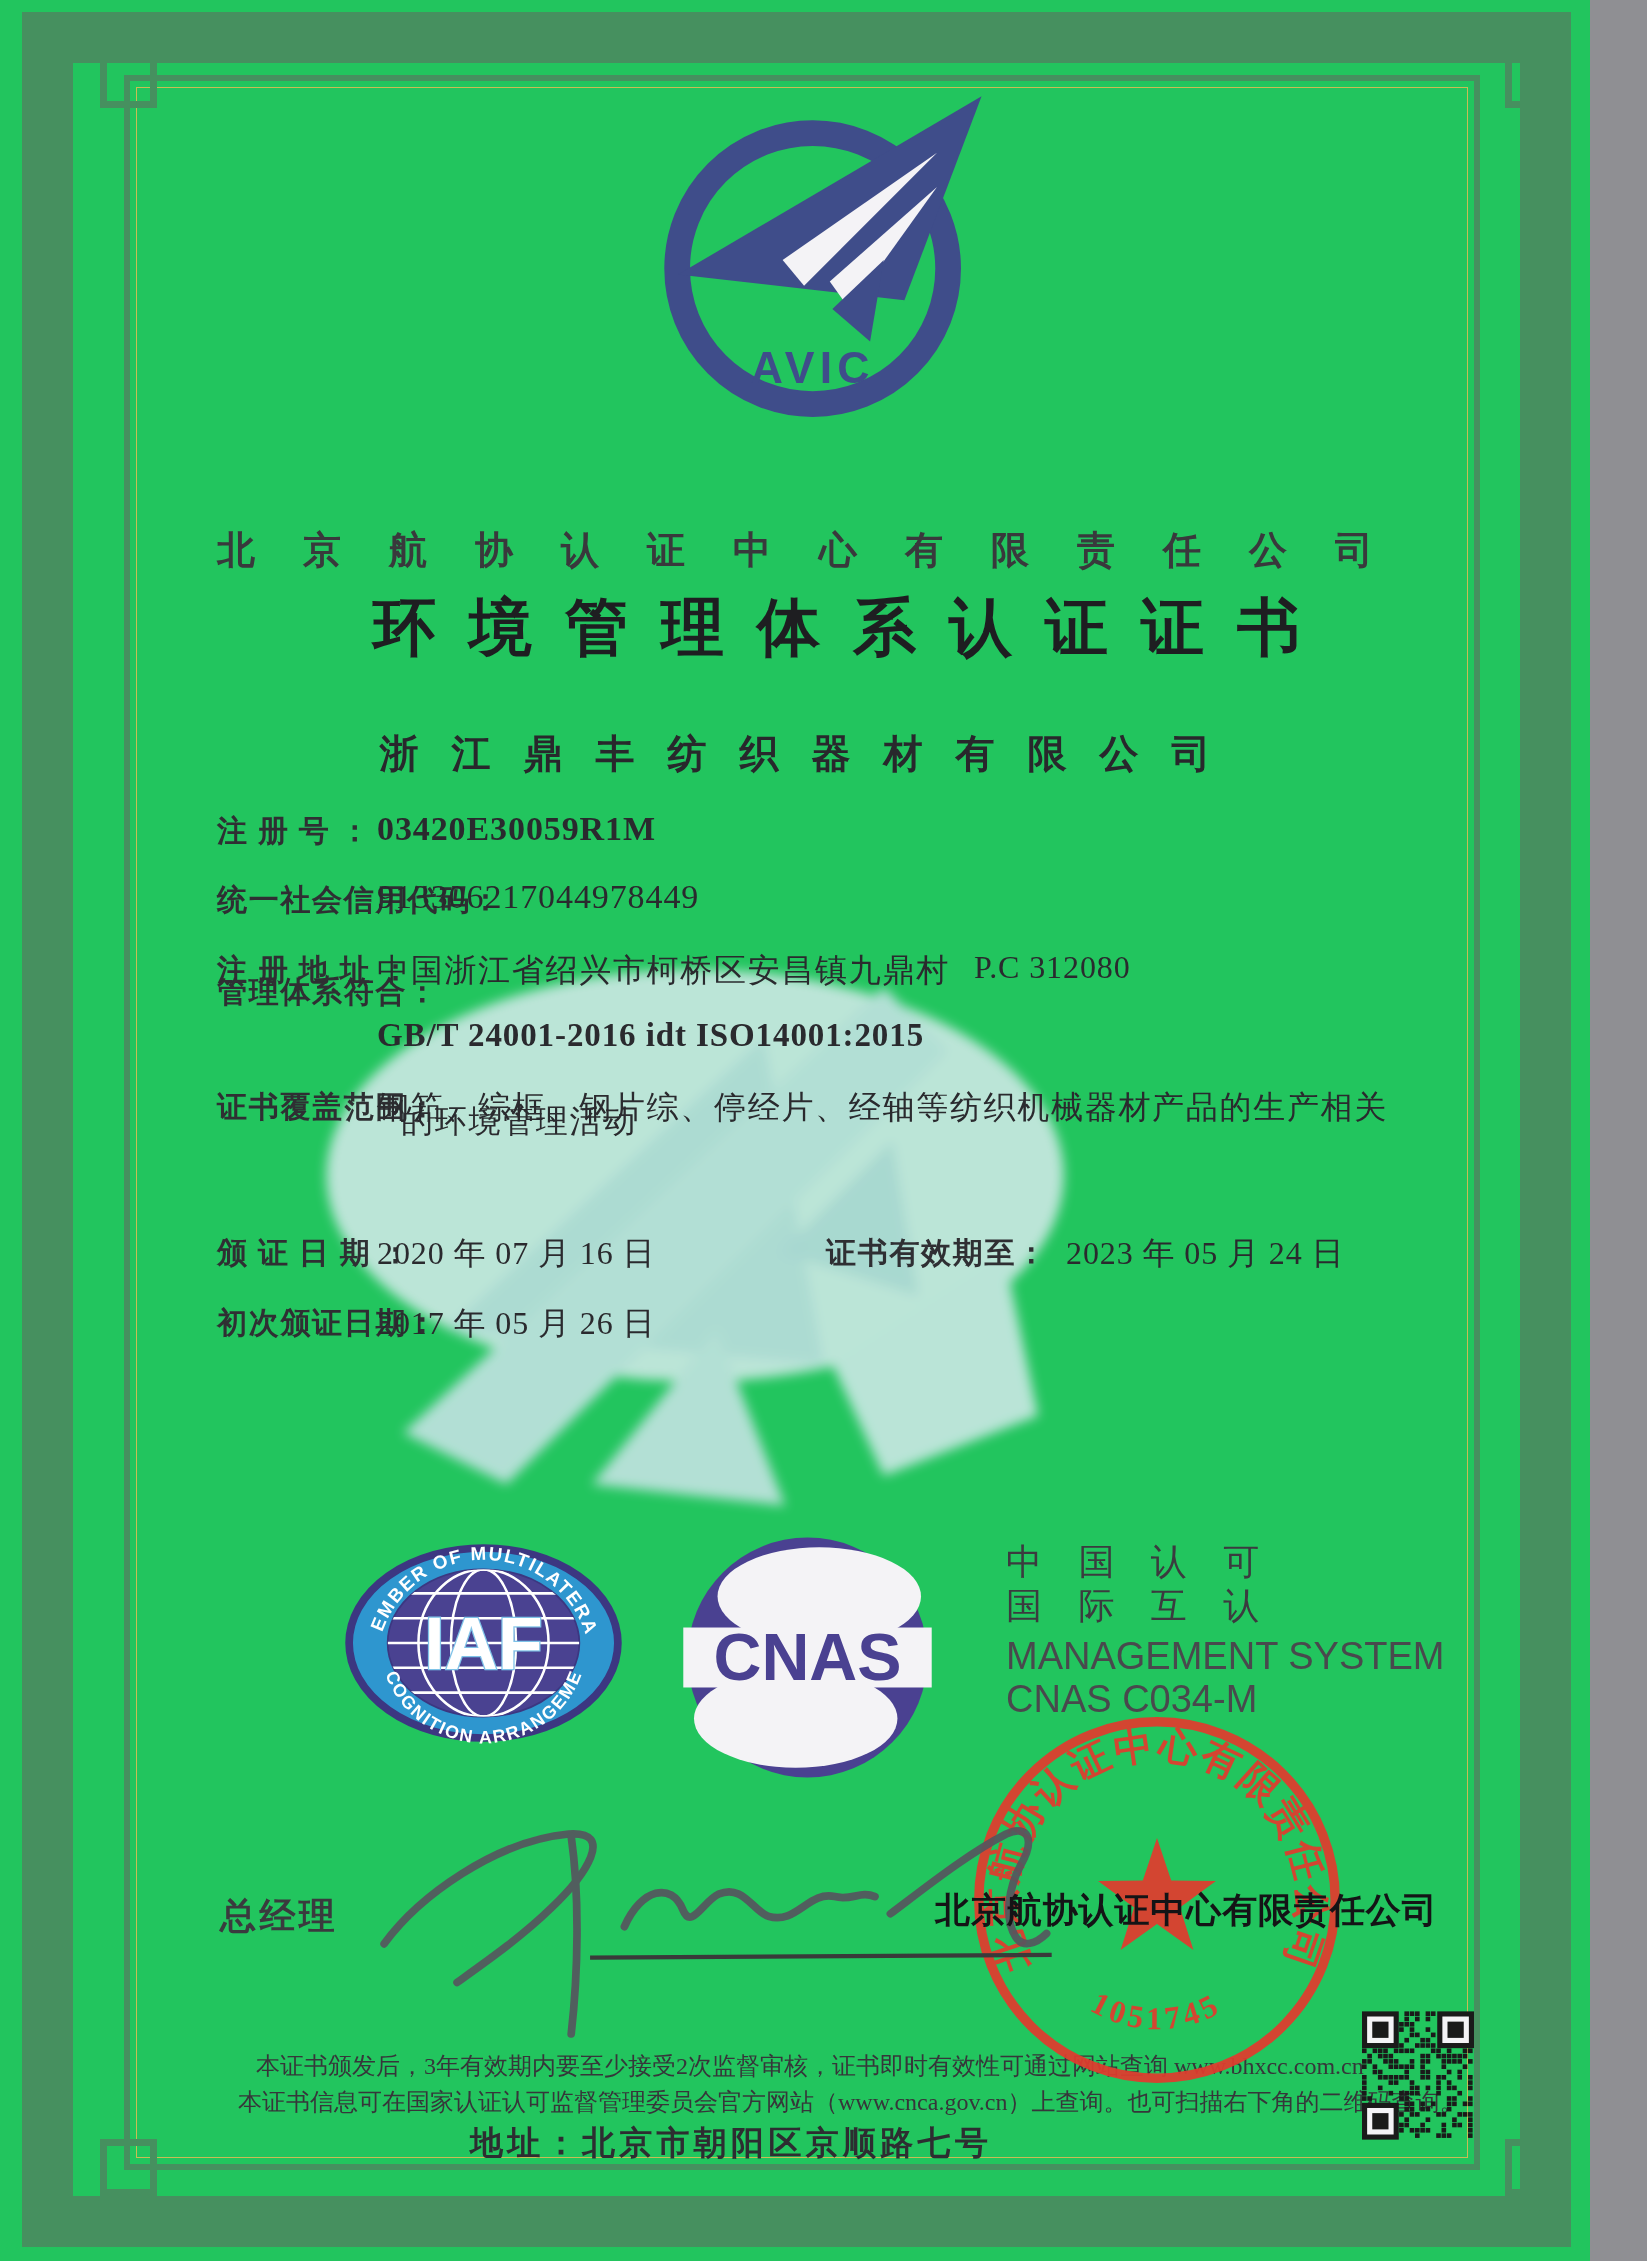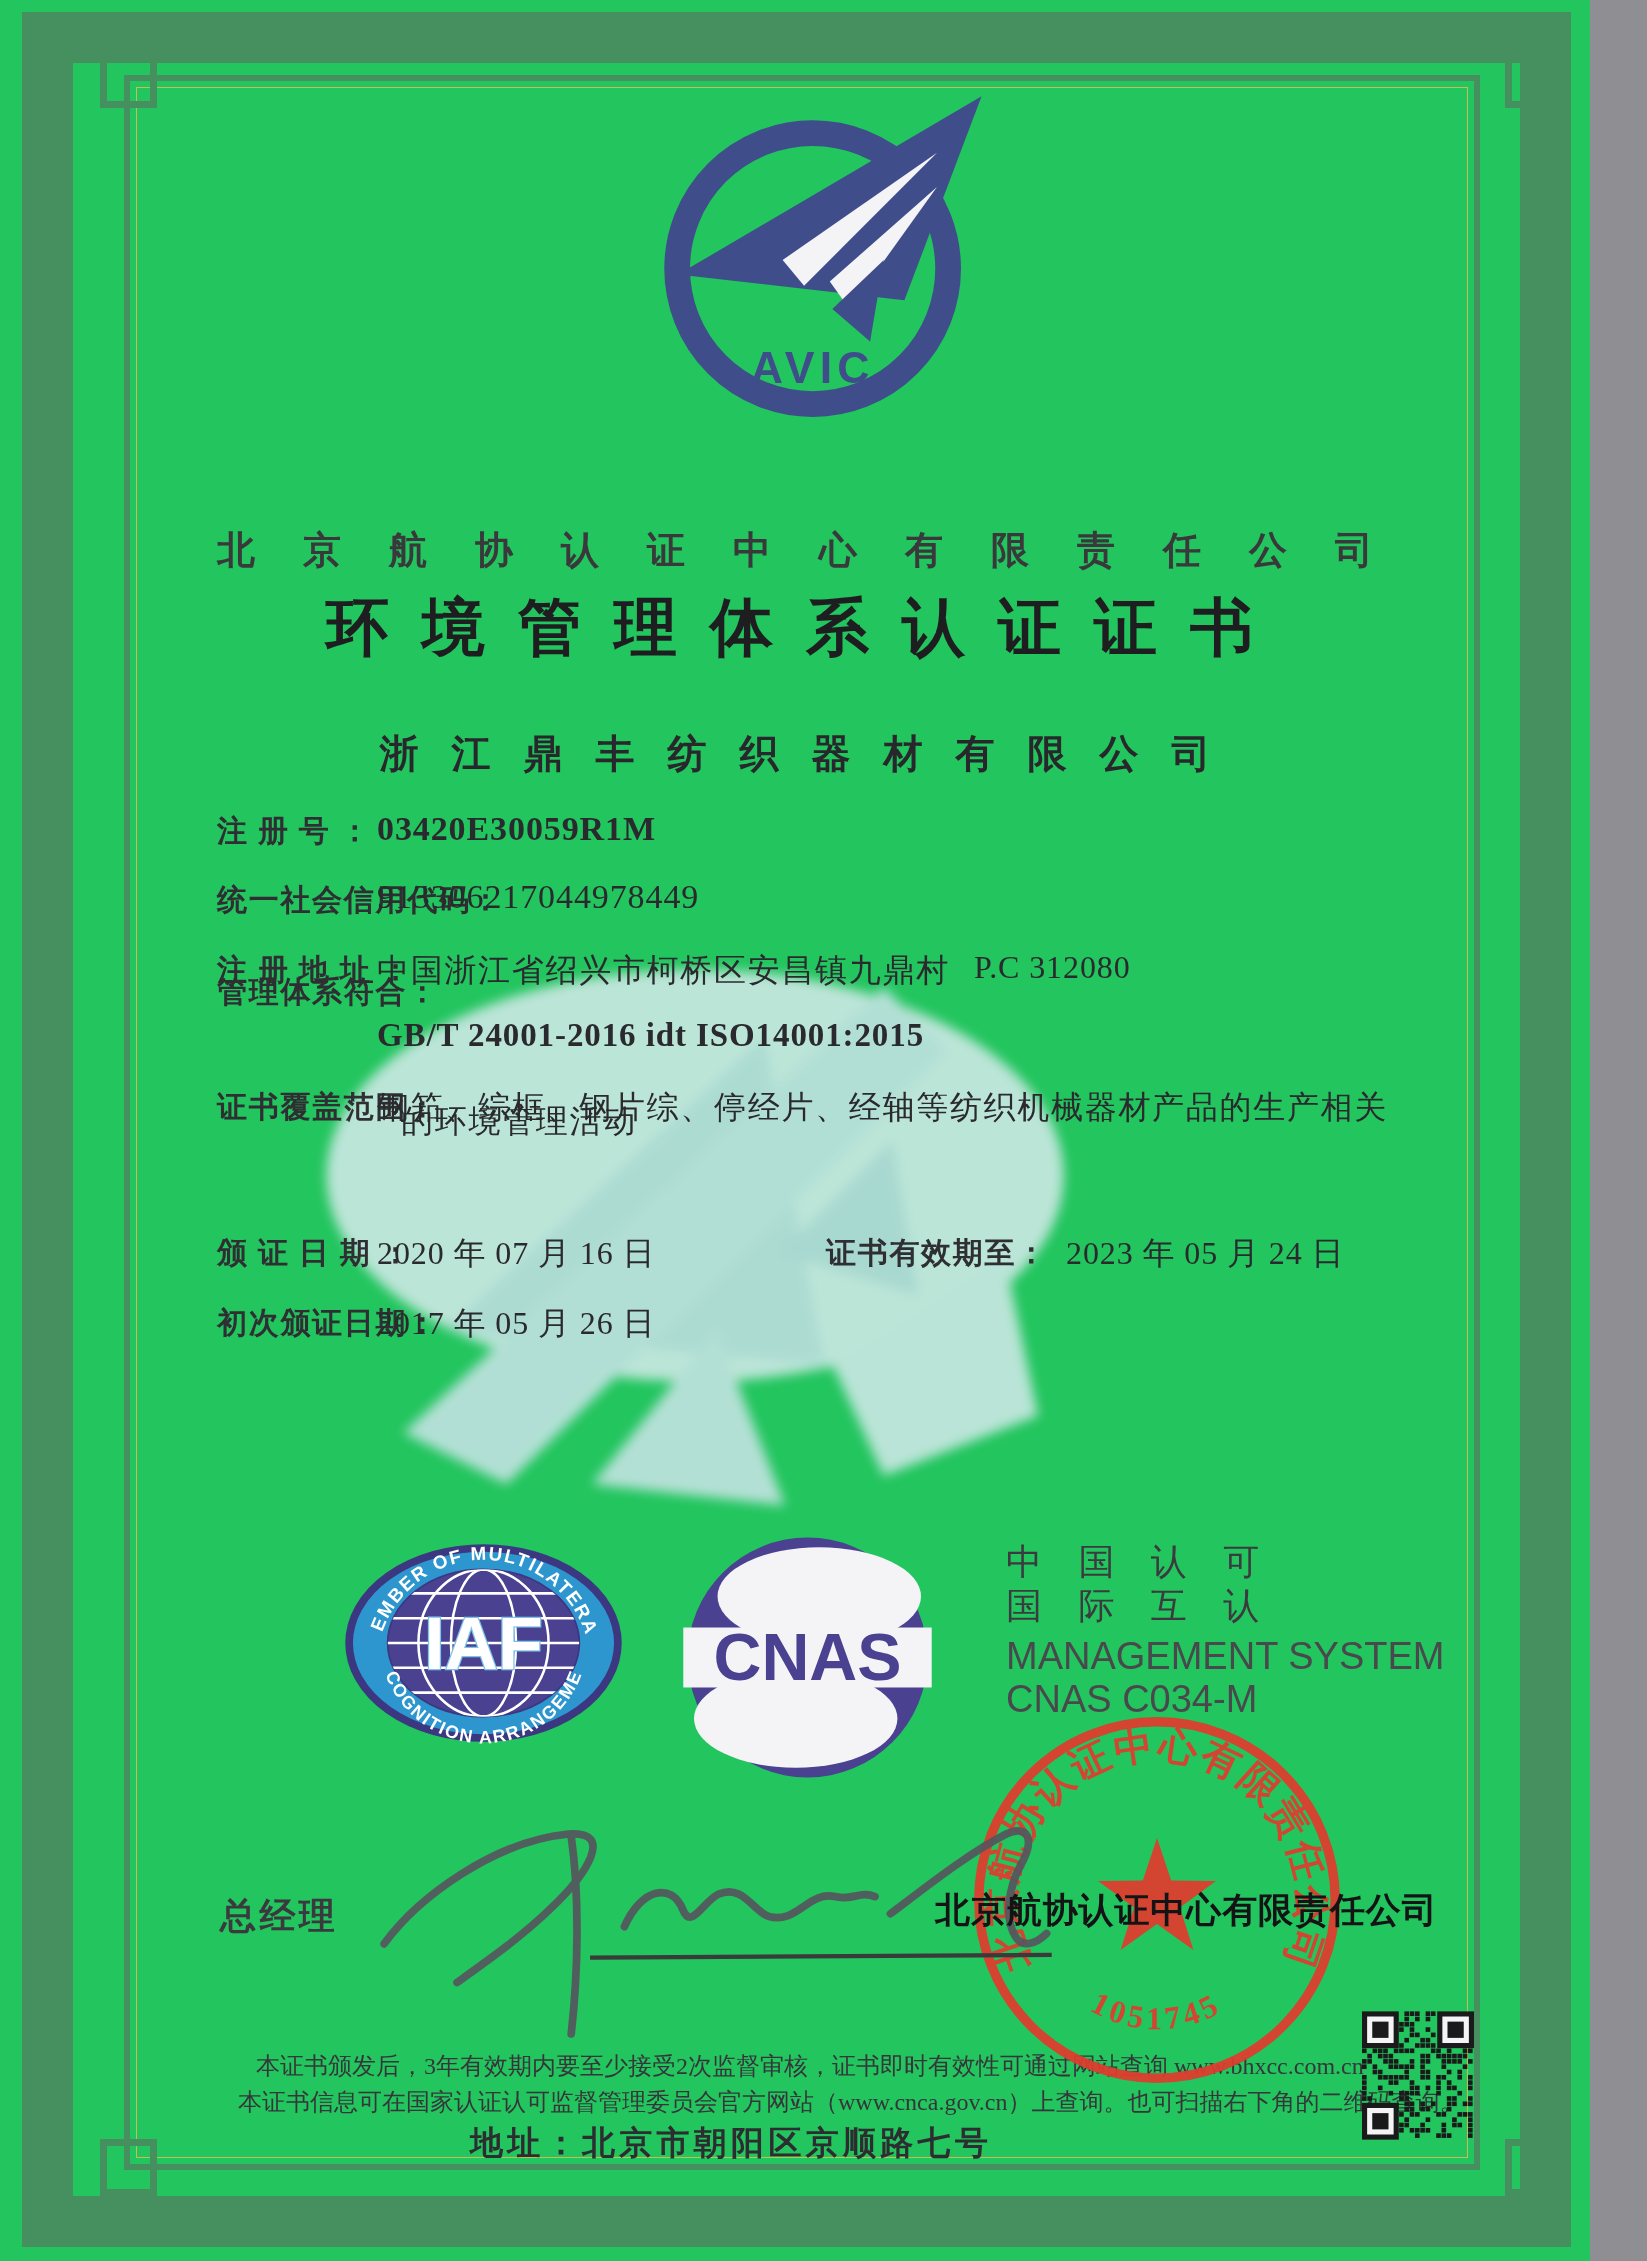--- a/index.html
+++ b/index.html
@@ -6,21 +6,21 @@
   .cert{position:relative;width:1590px;height:2261px;background:#22c55e;overflow:hidden;
         font-family:"Liberation Serif","DejaVu Serif",serif;color:#2c2c30;}
   
   .band{position:absolute;left:22px;top:12px;right:19px;bottom:13.7px;border:51px solid #46905f;box-sizing:border-box;}
   .inner-line{position:absolute;left:124px;top:75px;right:110px;bottom:91px;border:6.9px solid #46905f;box-sizing:border-box;}
   .gold-line{position:absolute;left:136px;top:87px;right:122px;bottom:103px;border:1.7px solid #c9bc55;box-sizing:border-box;}
   .corner-sq{position:absolute;width:57px;height:57px;border:7.7px solid #46905f;box-sizing:border-box;background:transparent;}
   
   .centered{position:absolute;left:0;width:100%;text-align:center;}
   .issuer{top:525px;font-size:38px;font-weight:600;letter-spacing:48px;padding-left:48px;box-sizing:border-box;color:#39393c;}
-  .cert-title{top:585px;font-size:63px;font-weight:900;letter-spacing:33px;padding-left:22px;box-sizing:border-box;color:#1e1e21;}
+  .cert-title{top:585px;font-size:63px;font-weight:900;letter-spacing:33px;padding-left:22px;box-sizing:border-box;color:#1e1e21;margin-left:47px;}
   .company{top:727px;font-size:39px;font-weight:700;letter-spacing:33px;padding-left:33px;box-sizing:border-box;color:#28282c;}
   .lbl{position:absolute;left:217px;font-size:30px;font-weight:bold;color:#2f2f33;letter-spacing:1.7px;white-space:nowrap;}
   .val{position:absolute;left:377px;font-size:32px;color:#2a2a2e;letter-spacing:1.7px;white-space:nowrap;}
   .num{font-family:"Liberation Serif",serif;letter-spacing:0.9px;}
   .bold{font-weight:bold;}
   .accr-text{position:absolute;left:1006px;top:1538px;}
   .accr-cn{font-size:36px;letter-spacing:13.7px;color:#3b3b3f;height:44px;}
   .accr-en{font-family:"Liberation Sans","DejaVu Sans",sans-serif;font-size:38px;color:#49494d;height:43px;letter-spacing:0px;}
   .gm-label{position:absolute;left:220px;top:1892px;font-size:36px;font-weight:bold;letter-spacing:3.4px;color:#3a3a3e;}
   .overlay-company{position:absolute;left:935px;top:1887px;font-size:35px;font-weight:bold;color:#141416;

